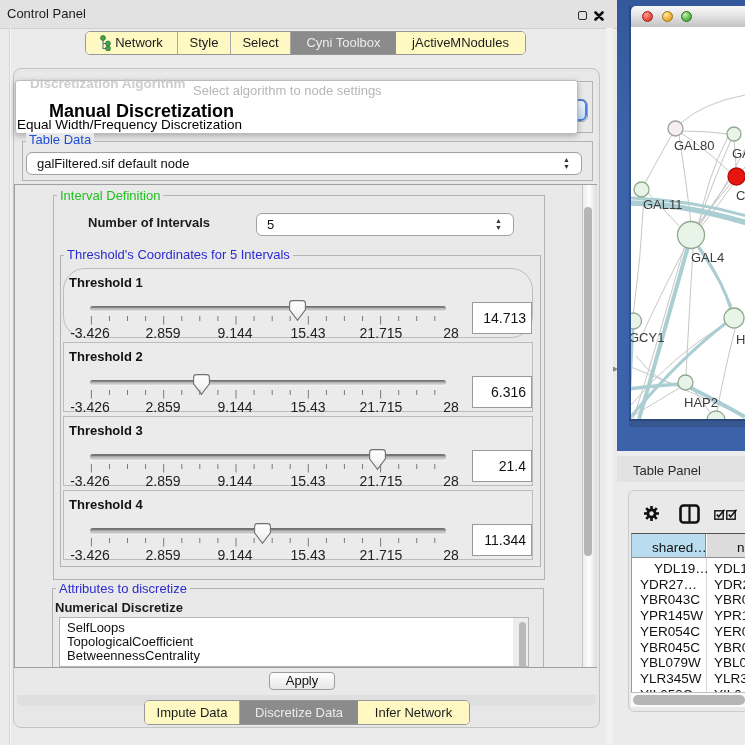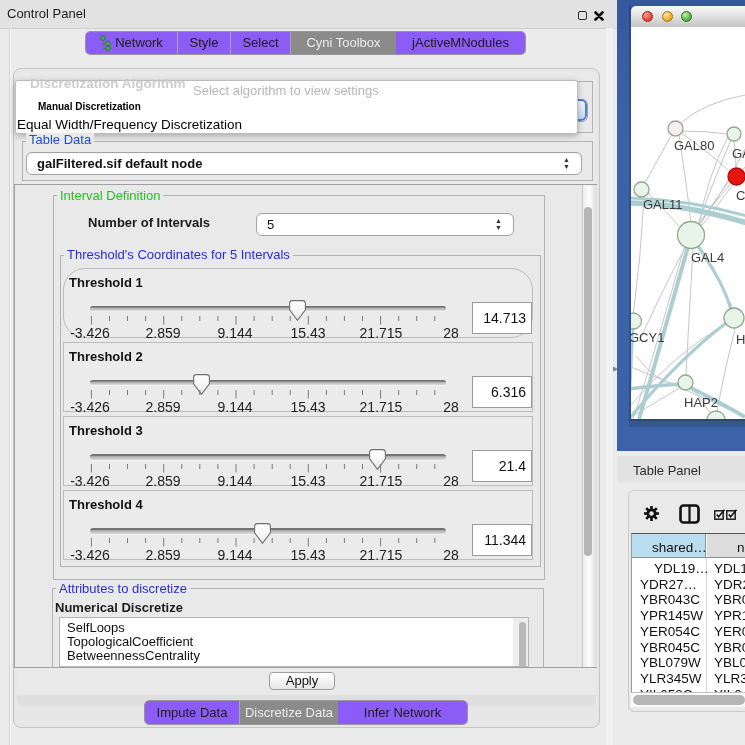--- a/index.html
+++ b/index.html
@@ -9,21 +9,21 @@
   .t13{font-size:13px;color:#1c1c1c;white-space:nowrap;}
   .b{font-weight:bold;}
   .tbox{border:1px solid #b3b3b3;}
   .tlab{position:absolute;background:#e9e9e9;padding:0 3px;font-size:13px;line-height:13px;white-space:nowrap;}
   .combo{position:absolute;background:#fff;border:1px solid #a2a2a2;border-radius:6px;
     box-shadow:inset 0 1px 0 #f8f8f8;}
   .combo .ct{position:absolute;left:10px;top:0;font-size:13px;line-height:21px;color:#111;white-space:nowrap;}
   .stepper{position:absolute;width:9px;color:#333;}
   .stepper div{height:7px;line-height:7px;font-size:7px;text-align:center;}
   .seg{display:inline-block;height:22px;line-height:22px;text-align:center;font-size:13px;color:#1c1c1c;
-    border-right:1px solid #a8a8a8;vertical-align:top;box-sizing:border-box;background:#8b5cf6;}
+    border-right:1px solid #a8a8a8;vertical-align:top;box-sizing:border-box;background:#fef9c3;}
   .seg.sel{background:#8b8b8b;color:#ececec;border-right:none;}
   .rowpanel{position:absolute;left:63px;width:468px;height:68px;border:1px solid #bcbcbc;background:#ebebeb;}
   .thlab{position:absolute;left:5px;top:6px;font-size:13px;font-weight:bold;color:#111;white-space:nowrap;}
   .track{position:absolute;left:26px;top:37px;width:356px;height:5.5px;border-radius:3px;
     background:linear-gradient(180deg,#6e6e6e 0%,#787878 25%,#b2b2b2 45%,#c9c9c9 75%,#dedede 100%);
     box-shadow:0 1px 0 #f2f2f2;}
   .ticks{position:absolute;left:26px;top:47px;width:362px;height:8px;}
   .vfield{position:absolute;left:408px;top:33px;width:53px;height:30px;background:#fff;border:1px solid #9a9a9a;
     font-size:14px;color:#111;text-align:right;line-height:30px;padding-right:5px;}
   .slab{position:absolute;top:56px;font-size:14px;color:#222;transform:translateX(-50%);white-space:nowrap;}
@@ -61,27 +61,27 @@
   <div class="abs tbox" style="left:22px;top:81px;width:569px;height:50px;"></div>
   <div class="combo" style="left:28px;top:99px;width:558px;height:21px;"></div>
   <div class="abs" style="left:564px;top:99px;width:23px;height:22px;border-radius:6px;
        background:linear-gradient(180deg,#f2f7ff 0%,#dce9fb 50%,#c4d9f5 100%);border:2.5px solid #4d80d8;box-sizing:border-box;">
     <div style="color:#44546a;font-size:6px;line-height:6px;text-align:center;margin-top:2px;">▲</div>
     <div style="color:#44546a;font-size:6px;line-height:6px;text-align:center;">▼</div>
   </div>
 
   <div class="abs" style="left:15px;top:80px;width:561px;height:52px;background:#fff;border:1px solid #bcbcbc;border-radius:3px;box-shadow:0 2px 6px rgba(0,0,0,0.28);"></div>
   <div class="abs b" style="left:30px;top:76px;font-size:13.5px;color:#cdcdcd;">Discretization Algorithm</div>
-  <div class="abs" style="left:193px;top:83px;font-size:13px;color:#b6b6b6;">Select algorithm to view settings</div>
-  <div class="abs b" style="left:6px;top:101px;font-size:10px;color:#000;padding-left:32px;">Manual Discretization</div>
+  <div class="abs" style="left:193px;top:83px;font-size:13px;color:#b6b6b6;">Select algorithm to node settings</div>
+  <div class="abs b" style="left:17px;top:101px;font-size:18px;color:#000;padding-left:32px;">Manual Discretization</div>
   <div class="abs" style="left:17px;top:117px;font-size:13.5px;color:#000;">Equal Width/Frequency Discretization</div>
 
   <div class="abs tbox" style="left:22px;top:141px;width:569px;height:38px;"></div>
   <div class="tlab" style="left:26px;top:133px;color:#1d4ed8;">Table Data</div>
-  <div class="combo" style="left:26px;top:152px;width:554px;height:21px;font-weight:bold;">
+  <div class="combo" style="left:26px;top:152px;width:554px;height:21px;">
     <div class="ct">galFiltered.sif default node</div>
     <div class="stepper" style="right:10px;top:3px;">
       <div>▲</div>
         <div>▼</div>
     </div>
   </div>
 
   <div class="abs" style="left:14px;top:184px;width:583px;height:484px;border:1px solid #a0a0a0;background:#e9e9e9;box-sizing:border-box;"></div>
 
   <div class="abs" style="left:582px;top:185px;width:14px;height:482px;background:linear-gradient(90deg,#ededed 0%,#fdfdfd 45%,#dcdcdc 100%);border-left:1px solid #c6c6c6;"></div>
@@ -302,21 +302,21 @@
     <div style="font-size:13px;color:#111;padding:3px 0 0 7px;line-height:13.8px;">SelfLoops<br>TopologicalCoefficient<br>BetweennessCentrality</div>
     <div style="position:absolute;right:0;top:0;width:15px;height:50px;background:#ededed;"></div>
     <div style="position:absolute;right:2px;top:4px;width:7.5px;height:46px;background:#b9b9b9;border-radius:4px;"></div>
   </div>
 
   <div class="abs" style="left:269px;top:672px;width:66px;height:18px;border:1px solid #9d9d9d;border-radius:4px;
        background:linear-gradient(180deg,#ffffff 0%,#f2f2f2 55%,#e6e6e6 100%);box-sizing:border-box;
        font-size:13px;color:#111;text-align:center;line-height:16px;">Apply</div>
 
   <div class="abs" style="left:144px;top:700px;height:23px;border:1px solid #979797;border-radius:5px;overflow:hidden;white-space:nowrap;background:#fff;">
-    <div class="seg" style="width:95px;height:23px;line-height:23px;">Impute Data</div><div class="seg sel" style="width:98px;height:23px;line-height:23px;">Discretize Data</div><div class="seg" style="width:129px;height:23px;line-height:23px;border-right:none;">Infer Network</div>
+    <div class="seg" style="width:95px;height:23px;line-height:23px;">Impute Data</div><div class="seg sel" style="width:118px;height:23px;line-height:23px;">Discretize Data</div><div class="seg" style="width:111px;height:23px;line-height:23px;border-right:none;">Infer Network</div>
   </div>
 
   <div class="abs" style="left:606px;top:28px;width:7px;height:717px;background:#f1f1f1;"></div>
   <div class="abs" style="left:613px;top:365px;font-size:7px;color:#8a8a8a;">▶</div>
 
   <div class="abs" style="left:617px;top:0;width:128px;height:451px;background:linear-gradient(180deg,#35589c 0%,#3c63a9 30%,#3c63a9 100%);"></div>
 
   <div class="abs" style="left:631px;top:6px;width:114px;height:21px;border-radius:5px 0 0 0;
        background:linear-gradient(180deg,#f9f9f9 0%,#e4e4e4 45%,#d2d2d2 75%,#c3c3c3 100%);border-bottom:1px solid #8f8f8f;"></div>
   <div class="abs" style="left:642px;top:11px;width:11px;height:11px;border-radius:50%;border:1px solid #9e2018;box-sizing:border-box;background:radial-gradient(circle at 35% 30%,#ffa39a 0%,#f0544a 50%,#cc3228 100%);"></div>

